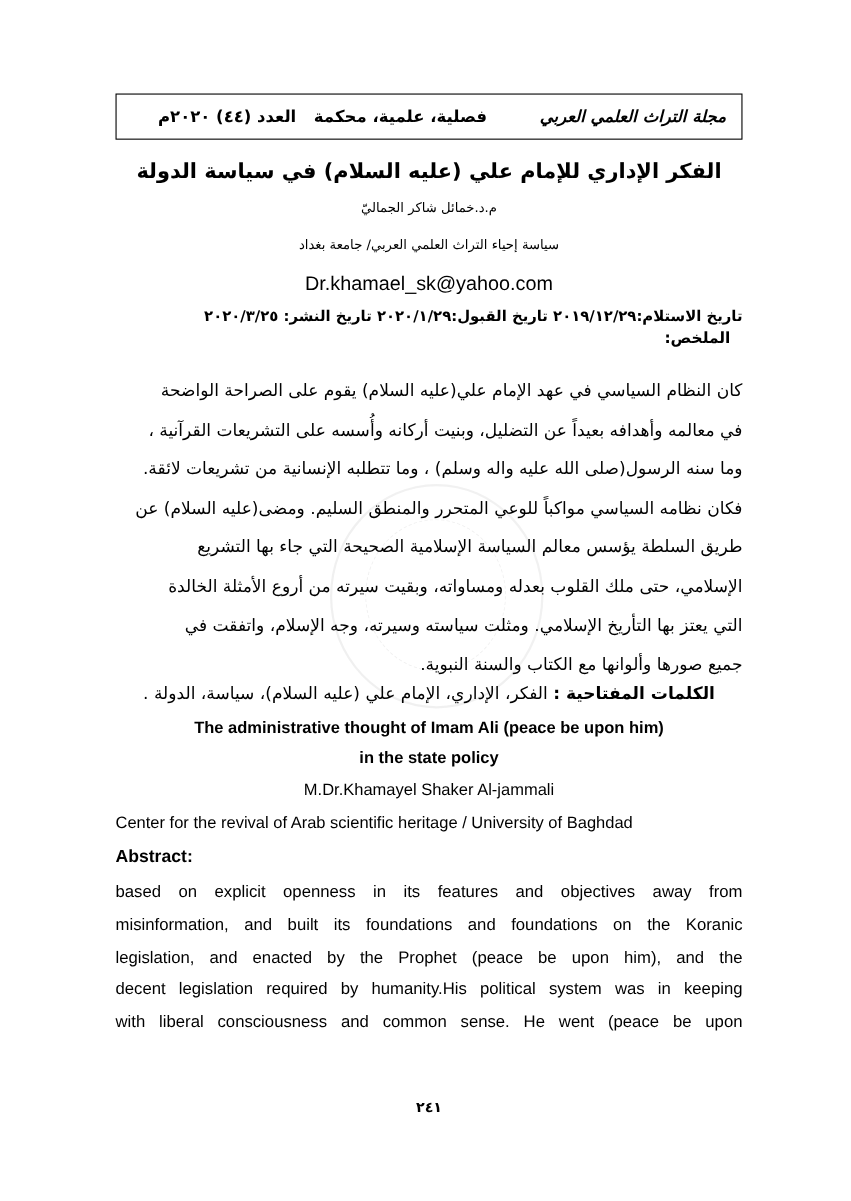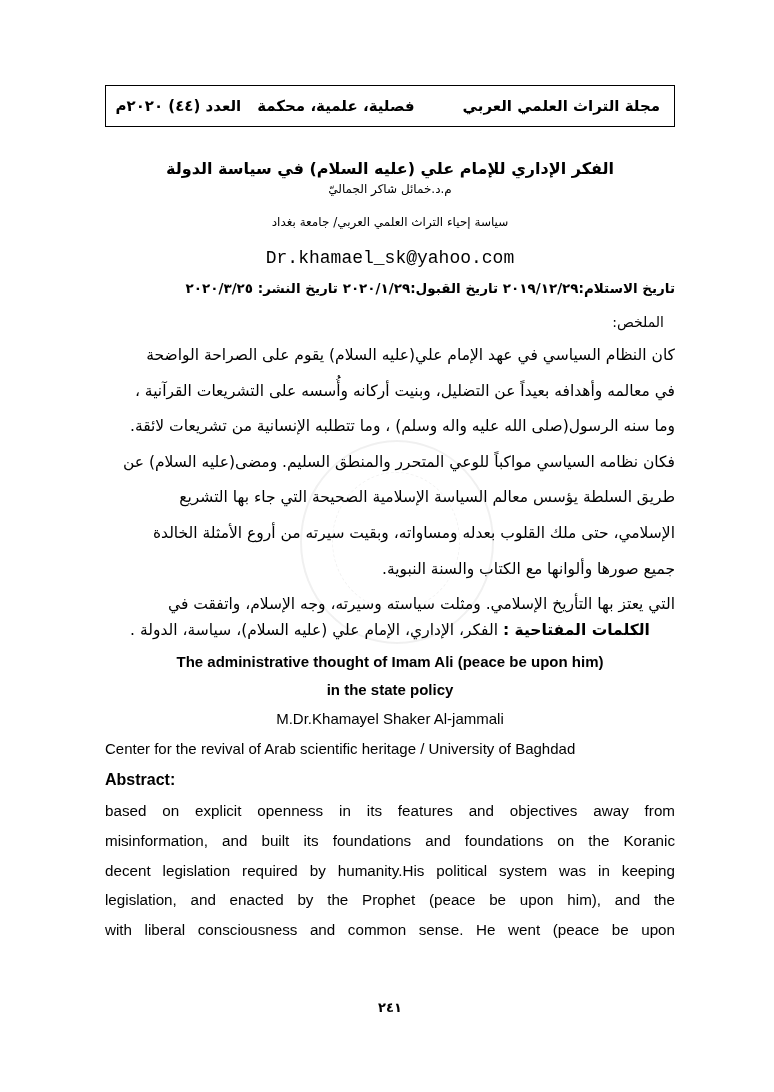--- a/index.html
+++ b/index.html
@@ -1,28 +1,28 @@
 <!DOCTYPE html>
 <html><head>
 <meta charset="utf-8">
 <style>
   html, body { margin: 0; padding: 0; background: #ffffff; }
   body { width: 774px; height: 1092px; position: relative; overflow: hidden; color: #000; font-family: "DejaVu Sans", sans-serif; }
   .page { position: absolute; left: 0; top: 0; width: 774px; height: 1092px; }
   .watermark { position: absolute; left: 300px; top: 440px; width: 190px; height: 200px; border-radius: 50%; border: 2px solid #ededed; opacity: 0.8; }
   .watermark::after { content: ""; position: absolute; left: 30px; top: 30px; width: 126px; height: 136px; border-radius: 50%; border: 1px dashed #eeeeee; }
   .header-box { position: absolute; left: 105px; top: 85px; width: 570px; height: 42px; border: 1.5px solid #000; box-sizing: border-box; direction: rtl; display: flex; align-items: center; padding: 0 14px; font-family: "DejaVu Sans", sans-serif; font-weight: bold; font-size: 15px; white-space: nowrap; }
-  .header-box .journal { margin-left: 48px; }
+  .header-box .journal { margin-left: 48px; font-style: italic; }
   .header-box .type { margin-left: 16px; }
   .ar { direction: rtl; font-family: "DejaVu Sans", sans-serif; }
-  .title-ar { position: absolute; left: 105px; width: 570px; top: 159px; text-align: center; font-weight: bold; font-size: 16px; }
+  .title-ar { position: absolute; left: 105px; width: 570px; top: 145px; text-align: center; font-weight: bold; font-size: 19px; }
   .center-line { position: absolute; left: 105px; width: 570px; text-align: center; font-size: 12px; }
   .email { font-family: "Liberation Sans", sans-serif; font-size: 18px; }
   .dates { position: absolute; left: 105px; width: 570px; top: 280px; font-weight: bold; font-size: 13.5px; white-space: nowrap; }
-  .abstract-label-ar { position: absolute; right: 110px; top: 314px; font-weight: normal; font-size: 14px; }
+  .abstract-label-ar { position: absolute; right: 110px; top: 300px; font-weight: bold; font-size: 14px; }
   .para-ar { position: absolute; left: 105px; width: 570px; top: 338px; font-size: 15.5px; line-height: 35.6px; text-align: justify; text-align-last: right; }
   .para-ar p { margin: 0; }
   .keywords { position: absolute; left: 105px; width: 570px; top: 621px; font-size: 15.5px; text-align: center; }
   .keywords b { font-weight: bold; }
   .en { font-family: "Liberation Sans", sans-serif; direction: ltr; }
   .title-en { position: absolute; left: 105px; width: 570px; text-align: center; font-weight: bold; font-size: 15px; }
   .author-en { position: absolute; left: 105px; width: 570px; top: 710px; text-align: center; font-size: 15px; }
   .affil-en { position: absolute; left: 105px; top: 740px; font-size: 15px; white-space: nowrap; }
   .abstract-en-label { position: absolute; left: 105px; top: 771px; font-weight: bold; font-size: 16px; }
   .para-en { position: absolute; left: 105px; width: 570px; top: 796px; font-size: 15.2px; line-height: 29.8px; text-align: justify; }
@@ -39,52 +39,52 @@
   <div class="header-box ar">
     <span class="journal">مجلة التراث العلمي العربي</span>
     <span class="type">فصلية، علمية، محكمة</span>
     <span class="issue">العدد (٤٤) ٢٠٢٠م</span>
   </div>
 
   <div class="title-ar ar">الفكر الإداري للإمام علي (عليه السلام) في سياسة الدولة</div>
 
   <div class="center-line ar" style="top:182px;">م.د.خمائل شاكر الجماليّ</div>
   <div class="center-line ar" style="top:215px;">سياسة إحياء التراث العلمي العربي/ جامعة بغداد</div>
-  <div class="center-line email" style="top:248px;font-family:Liberation Mono, monospace;">Dr.khamael_sk@yahoo.com</div>
+  <div class="center-line email" style="top:248px;">Dr.khamael_sk@yahoo.com</div>
 
   <div class="dates ar">تاريخ الاستلام:٢٠١٩/١٢/٢٩ تاريخ القبول:٢٠٢٠/١/٢٩ تاريخ النشر: ٢٠٢٠/٣/٢٥</div>
 
   <div class="abstract-label-ar ar">الملخص:</div>
 
   <div class="para-ar ar">
     <p>كان النظام السياسي في عهد الإمام علي(عليه السلام) يقوم على الصراحة الواضحة</p>
     <p>في معالمه وأهدافه بعيداً عن التضليل، وبنيت أركانه وأُسسه على التشريعات القرآنية ،</p>
     <p>وما سنه الرسول(صلى الله عليه واله وسلم) ، وما تتطلبه الإنسانية من تشريعات لائقة.</p>
     <p>فكان نظامه السياسي مواكباً للوعي المتحرر والمنطق السليم. ومضى(عليه السلام) عن</p>
     <p>طريق السلطة يؤسس معالم السياسة الإسلامية الصحيحة التي جاء بها التشريع</p>
     <p>الإسلامي، حتى ملك القلوب بعدله ومساواته، وبقيت سيرته من أروع الأمثلة الخالدة</p>
+    <p>التي يعتز بها التأريخ الإسلامي. ومثلت سياسته وسيرته، وجه الإسلام، واتفقت في</p>
     <p>جميع صورها وألوانها مع الكتاب والسنة النبوية.</p>
-    <p>التي يعتز بها التأريخ الإسلامي. ومثلت سياسته وسيرته، وجه الإسلام، واتفقت في</p>
   </div>
 
   <div class="keywords ar">
     <b>الكلمات المفتاحية :</b>
     <span>الفكر، الإداري، الإمام علي (عليه السلام)، سياسة، الدولة .</span>
   </div>
 
   <div class="title-en en" style="top:653px;">The administrative thought of Imam Ali (peace be upon him)</div>
   <div class="title-en en" style="top:681px;">in the state policy</div>
 
   <div class="author-en en">M.Dr.Khamayel Shaker Al-jammali</div>
   <div class="affil-en en">Center for the revival of Arab scientific heritage / University of Baghdad</div>
 
   <div class="abstract-en-label en">Abstract:</div>
 
   <div class="para-en en">
     <span class="line">based on explicit openness in its features and objectives away from</span>
     <span class="line">misinformation, and built its foundations and foundations on the Koranic</span>
+    <span class="line">legislation, and enacted by the Prophet (peace be upon him), and the</span>
     <span class="line">decent legislation required by humanity.His political system was in keeping</span>
-    <span class="line">legislation, and enacted by the Prophet (peace be upon him), and the</span>
     <span class="line">with liberal consciousness and common sense. He went (peace be upon</span>
   </div>
 
   <div class="page-num">٢٤١</div>
 </div>
 
 </body></html>

